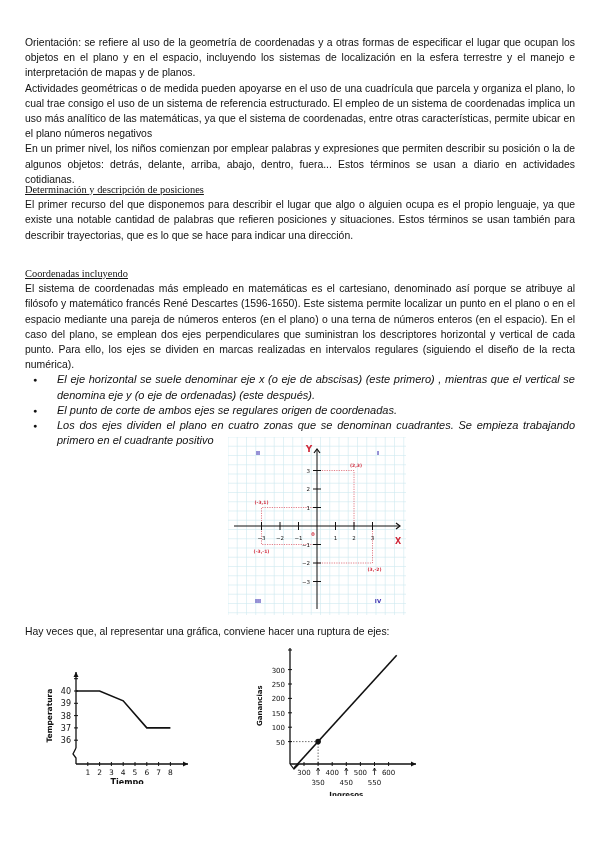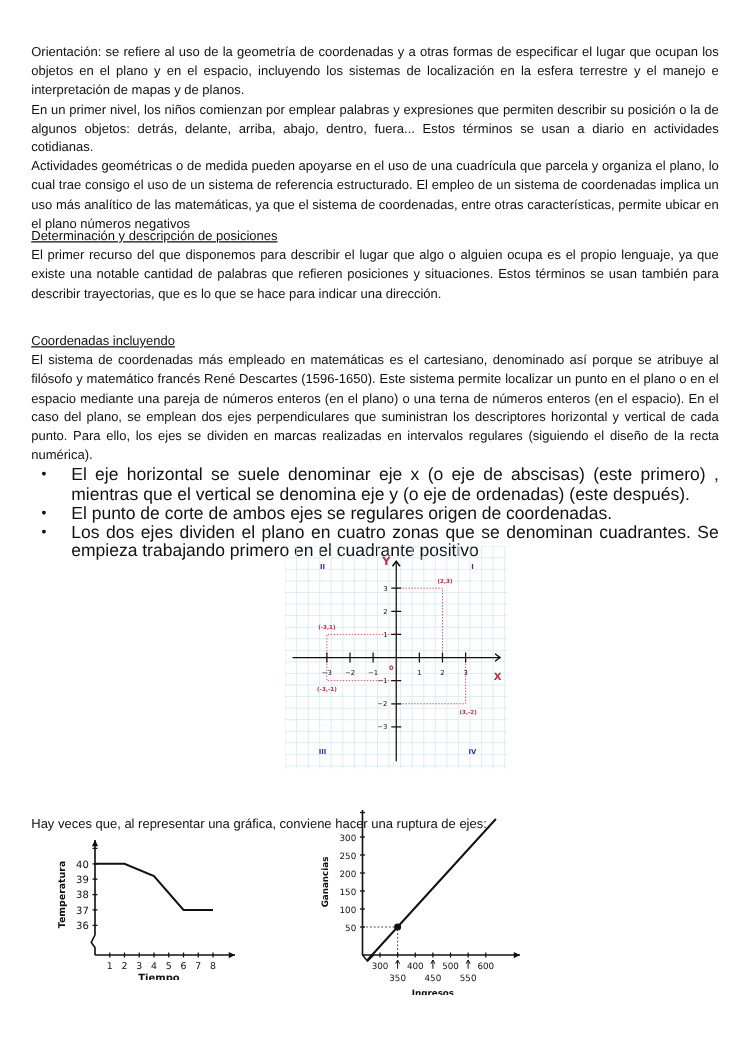--- a/index.html
+++ b/index.html
@@ -3,38 +3,38 @@
 <meta charset="utf-8">
 <style>
   html, body { margin:0; padding:0; background:#ffffff; }
   body { width:600px; height:848px; position:relative; overflow:hidden;
          font-family:"Liberation Sans", sans-serif; color:#111; }
   .page { position:absolute; left:25px; top:0; width:550px; }
   p, .para { margin:0; font-size:10.4px; line-height:15.2px; text-align:justify; }
   .first { position:absolute; top:35px; left:0; width:550px; }
   .sec2 { position:absolute; top:182px; left:0; width:550px; }
   .sec3 { position:absolute; top:266px; left:0; width:550px; }
-  .heading { text-decoration:underline; font-size:10.4px; line-height:15.2px; }
+  .heading { text-decoration:underline; font-size:10.4px; line-height:15.2px;font-family:Liberation Serif, serif; }
   ul.bullets { margin:0; padding:0 0 0 32px; list-style:none; }
-  ul.bullets li { position:relative; font-size:14px; line-height:15.2px; text-align:justify; }
+  ul.bullets li { position:relative; font-size:11px; line-height:15.2px; text-align:justify;font-style:italic; }
   ul.bullets li::before { content:"\25CF"; position:absolute; left:-24px; top:0; font-size:7px; }
-  .afterfig { position:absolute; top:652px; left:0; font-size:10.4px; line-height:15px; }
+  .afterfig { position:absolute; top:624px; left:0; font-size:10.4px; line-height:15px; }
   .fig-cartesian { position:absolute; left:228px; top:437px; width:178px; height:178px; }
   .fig-temp { position:absolute; left:38px; top:662px; width:160px; height:122px; }
   .fig-gan { position:absolute; left:248px; top:648px; width:180px; height:148px; }
   svg text { font-family:"DejaVu Sans", sans-serif; }
 </style>
 </head>
 <body>
 
 <div class="page">
   <div class="first">
     <p>Orientación: se refiere al uso de la geometría de coordenadas y a otras formas de especificar el lugar que ocupan los objetos en el plano y en el espacio, incluyendo los sistemas de localización en la esfera terrestre y el manejo e interpretación de mapas y de planos.</p>
+    <p>Actividades geométricas o de medida pueden apoyarse en el uso de una cuadrícula que parcela y organiza el plano, lo cual trae consigo el uso de un sistema de referencia estructurado. El empleo de un sistema de coordenadas implica un uso más analítico de las matemáticas, ya que el sistema de coordenadas, entre otras características, permite ubicar en el plano números negativos</p>
     <p>En un primer nivel, los niños comienzan por emplear palabras y expresiones que permiten describir su posición o la de algunos objetos: detrás, delante, arriba, abajo, dentro, fuera... Estos términos se usan a diario en actividades cotidianas.</p>
-    <p>Actividades geométricas o de medida pueden apoyarse en el uso de una cuadrícula que parcela y organiza el plano, lo cual trae consigo el uso de un sistema de referencia estructurado. El empleo de un sistema de coordenadas implica un uso más analítico de las matemáticas, ya que el sistema de coordenadas, entre otras características, permite ubicar en el plano números negativos</p>
   </div>
 
   <div class="sec2">
     <div class="heading">Determinación y descripción de posiciones</div>
     <p>El primer recurso del que disponemos para describir el lugar que algo o alguien ocupa es el propio lenguaje, ya que existe una notable cantidad de palabras que refieren posiciones y situaciones. Estos términos se usan también para describir trayectorias, que es lo que se hace para indicar una dirección.</p>
   </div>
 
   <div class="sec3">
     <div class="heading">Coordenadas incluyendo</div>
     <p>El sistema de coordenadas más empleado en matemáticas es el cartesiano, denominado así porque se atribuye al filósofo y matemático francés René Descartes (1596-1650). Este sistema permite localizar un punto en el plano o en el espacio mediante una pareja de números enteros (en el plano) o una terna de números enteros (en el espacio). En el caso del plano, se emplean dos ejes perpendiculares que suministran los descriptores horizontal y vertical de cada punto. Para ello, los ejes se dividen en marcas realizadas en intervalos regulares (siguiendo el diseño de la recta numérica).</p>

